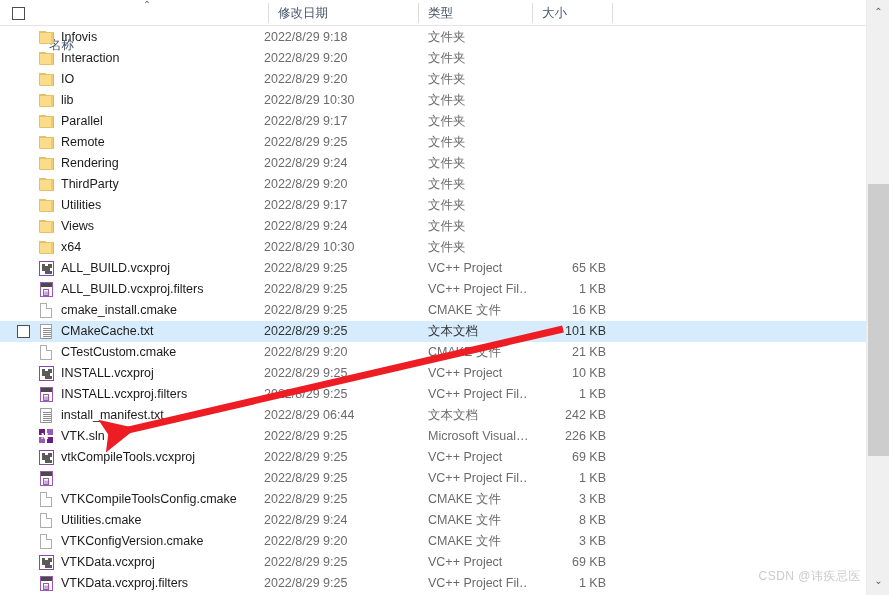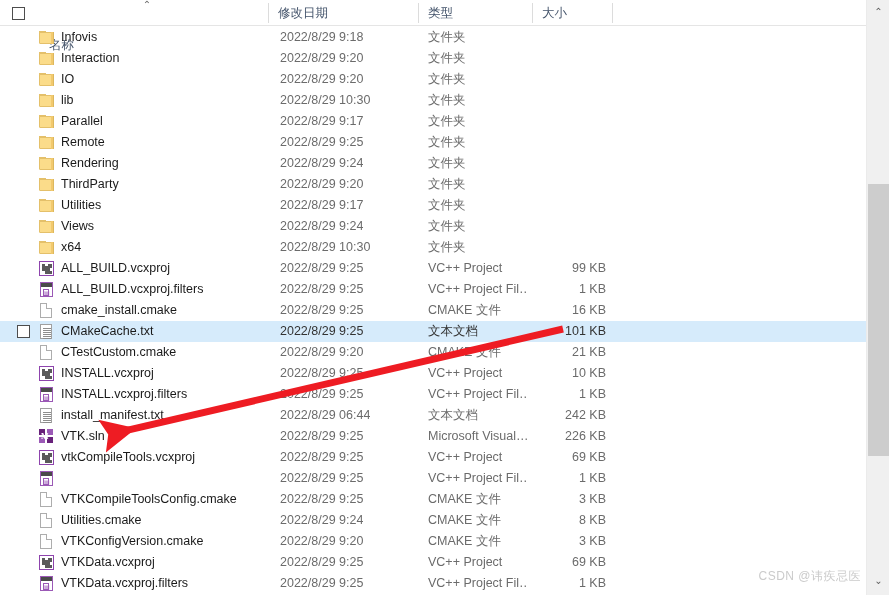--- a/index.html
+++ b/index.html
@@ -118,21 +118,21 @@
   .cell {
     position: absolute;
     top: 0;
     height: 21px;
     line-height: 21px;
     font-size: 12.5px;
     color: #6b6b6b;
     white-space: nowrap;
     overflow: hidden;
   }
-  .cell.date { left: 280px; }
+  .cell.date { left: 264px; }
   .cell.type { left: 428px; width: 100px; }
   .cell.size { left: 520px; width: 86px; text-align: right; }
 
   
   .ico-folder {
     position: absolute;
     left: 0; top: 1px;
     width: 15px; height: 13px;
   }
   .ico-folder .fb {
@@ -472,21 +472,21 @@
           <span class="ico-vcx">
             <span class="pz"></span>
             <span class="pzw" style="left:5px;top:1px;width:3px;height:3px;"></span>
             <span class="pzw" style="left:10px;top:6px;width:3px;height:3px;"></span>
             <span class="pzw" style="left:2px;top:9px;width:3px;height:3px;"></span>
           </span>
         </span>
         <span class="name">ALL_BUILD.vcxproj</span>
         <span class="cell date">2022/8/29 9:25</span>
         <span class="cell type">VC++ Project</span>
-        <span class="cell size">99 KB</span>
+        <span class="cell size">65 KB</span>
       </div>
       <div class="row">
         <span class="icon">
           <span class="ico-filters">
             <span class="bar"></span>
             <span class="mark">▤</span>
           </span>
         </span>
         <span class="name">ALL_BUILD.vcxproj.filters</span>
         <span class="cell date">2022/8/29 9:25</span>

